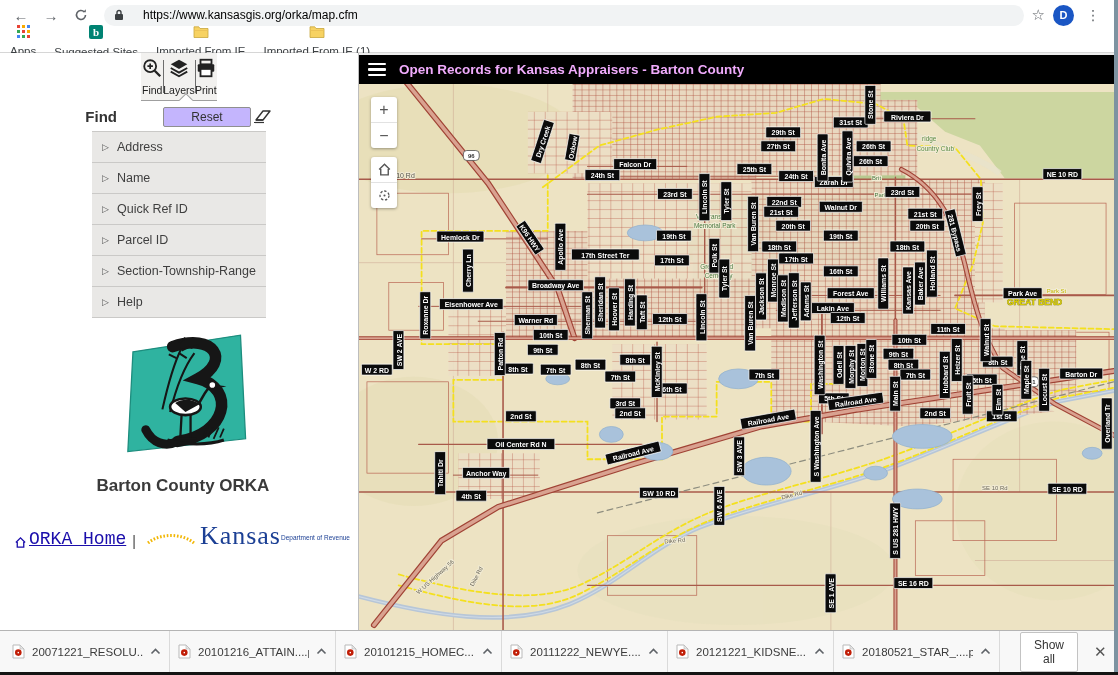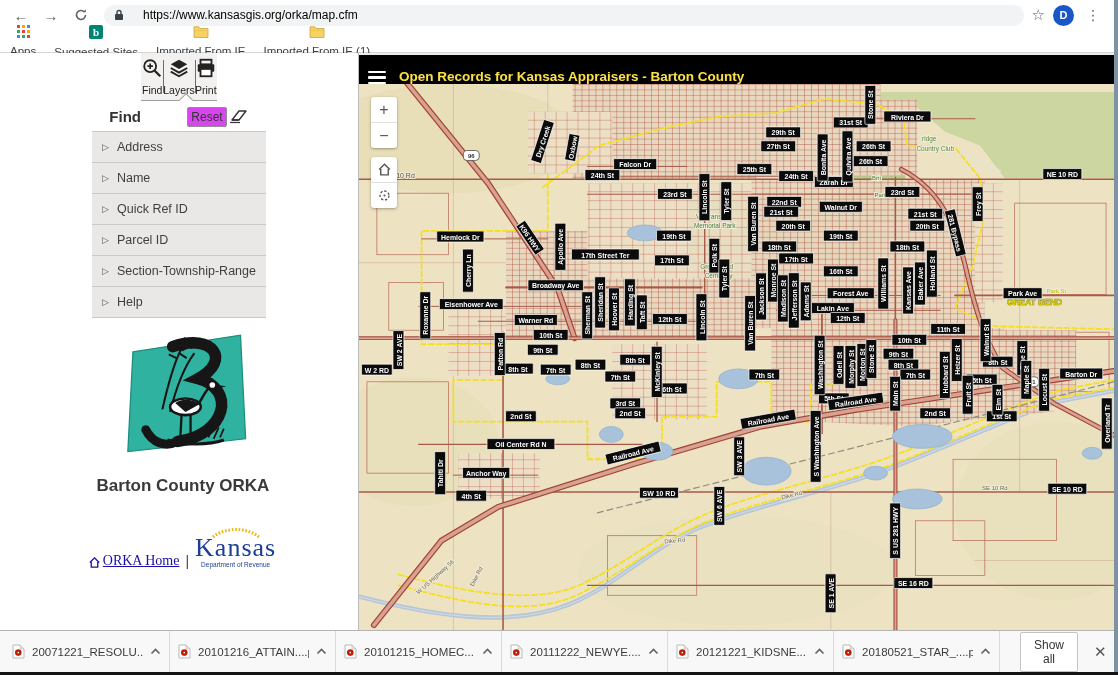--- a/index.html
+++ b/index.html
@@ -29,40 +29,40 @@
            background:#fff;position:relative;align-items:center;}
   .tools{height:47px;background:#f2f1ef;border-bottom:1px solid #9f9f9f;display:flex;position:relative;flex:0 0 auto;}
   .tool{flex:1;display:flex;flex-direction:column;align-items:center;justify-content:center;gap:1px;
         cursor:pointer;position:relative;}
   .tool + .tool::before{content:"";position:absolute;left:0;top:7px;bottom:7px;width:1px;background:#6d6d6d;}
   .tool .tlabel{font-size:10.5px;color:#222;}
   .notch{position:absolute;left:40px;bottom:-5px;width:9px;height:9px;background:#fff;
          border-left:1px solid #9f9f9f;border-top:1px solid #9f9f9f;transform:rotate(45deg);z-index:3;}
   .findhead{height:31px;display:flex;align-items:center;padding:0 12px;background:#fff;flex:0 0 auto;}
   .findhead .ftitle{font-size:15px;color:#333;font-weight:bold;width:78px;}
-  .resetbtn{font-size:12px;color:#333;background:#d946ef;border:1px solid #8f8f8f;border-radius:2px;
-            padding:2px 3px;cursor:pointer;}
+  .resetbtn{font-size:12px;color:#333;background:#c4b5fd;border:1px solid #8f8f8f;border-radius:2px;
+            padding:2px 27px;cursor:pointer;}
   .eraser{margin-left:auto;cursor:pointer;display:flex;}
   .accordion{flex:0 0 auto;}
   .acc-row{height:30px;background:#e9e8e6;border-top:1px solid #cac9c7;border-bottom:1px solid #cac9c7;
            margin-top:-1px;display:flex;align-items:center;padding:0 10px;gap:8px;cursor:pointer;}
   .acc-row .tri{font-size:9px;color:#555;}
   .acc-row .alabel{font-size:12.5px;color:#3f3f3f;}
   .logo-block{margin:12px 0 0 18px;}
   .orgname{font-size:17px;font-weight:bold;color:#3a3a3a;margin:14px 0 0 8px;}
   .linksrow{display:flex;align-items:flex-end;gap:6px;margin:30px 0 0 6px;}
   .homelink{display:flex;align-items:flex-end;gap:2px;color:#1a0dab;font-size:13px;cursor:pointer;}
-  .homelink .hl-text{text-decoration:underline;font-family:Liberation Serif, serif;font-size:14px;}
+  .homelink .hl-text{text-decoration:underline;font-family:Liberation Mono, monospace;font-size:18px;}
   .pipe{color:#444;font-size:14px;}
-  .kslogo{display:flex;flex-direction:column;align-items:center;cursor:pointer;line-height:1;}
+  .kslogo{display:flex;flex-direction:row;align-items:center;cursor:pointer;line-height:1;}
   .ks-word{font-family:"Liberation Serif",serif;font-size:26px;color:#1b3f94;letter-spacing:1px;margin-top:-3px;}
   .ks-dept{font-size:6.5px;color:#1b3f94;margin-top:1px;}
   
   .mapcol{flex:1;display:flex;flex-direction:column;min-width:0;border-top:2px solid #ececec;}
-  .mapheader{height:29px;background:#000;color:#fde047;display:flex;align-items:flex-end;flex:0 0 auto;}
+  .mapheader{height:29px;background:#000;color:#f0abfc;display:flex;align-items:center;flex:0 0 auto;}
   .burger{width:18px;display:flex;flex-direction:column;gap:3px;margin-left:9px;cursor:pointer;}
   .burger i{display:block;height:2.5px;background:#fff;border-radius:1px;}
   .maptitle{font-size:13.5px;font-weight:bold;margin-left:13px;white-space:nowrap;}
   .maparea{position:relative;flex:1;min-height:0;overflow:hidden;}
   .maparea svg.basemap{display:block;width:100%;height:100%;}
   .mapctrl{position:absolute;left:12px;top:13px;z-index:5;display:flex;flex-direction:column;gap:9px;}
   .ctrlgroup{background:#fff;border-radius:3px;box-shadow:0 1px 3px rgba(0,0,0,.35);overflow:hidden;}
   .ctrlbtn{width:26px;height:25px;display:flex;align-items:center;justify-content:center;
            font-size:16px;color:#555;cursor:pointer;}
   .ctrlbtn + .ctrlbtn{border-top:1px solid #e2e2e2;}

